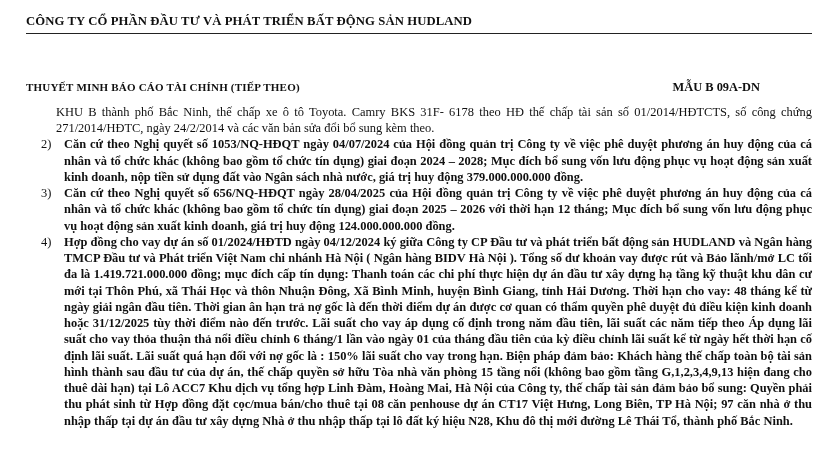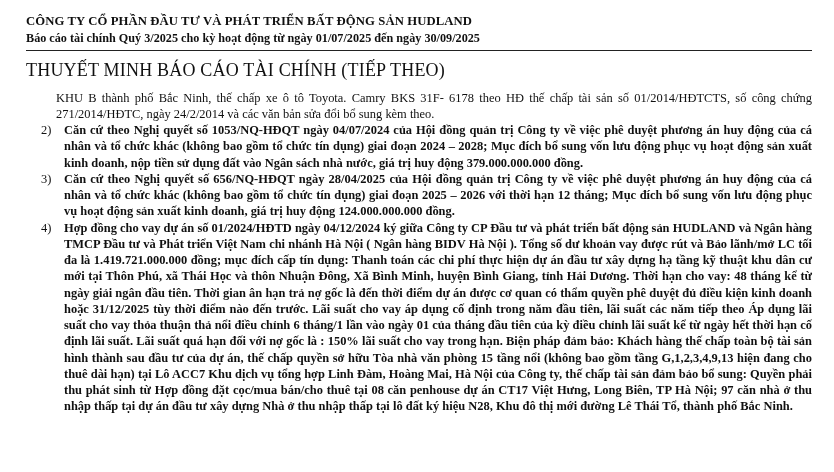--- a/index.html
+++ b/index.html
@@ -47,24 +47,25 @@
     margin: 3px 0 0 0;
     width: 100%;
   }
   .title-row {
     display: flex;
     justify-content: space-between;
     align-items: baseline;
     margin-top: 9px;
   }
   .doc-title {
-    font-size: 18px;
-    font-weight: normal;
+    font-size: 11px;
+    font-weight: bold;
     letter-spacing: .2px;
     white-space: nowrap;
+    margin-top: 38px;
   }
   .form-code {
     font-size: 12.4px;
     font-weight: bold;
     white-space: nowrap;
     padding-right: 52px;
   }
 
   
   .body-block {
@@ -100,26 +101,26 @@
     font-weight: bold;
   }
 </style>
 </head>
 <body>
 
 <div class="page">
 
   <div class="letterhead">
     <div class="company-name">CÔNG TY CỔ PHẦN ĐẦU TƯ VÀ PHÁT TRIỂN BẤT ĐỘNG SẢN HUDLAND</div>
-    <div class="report-period">Báo cáo tài chính Quý 3/2025 cho kỳ hoạt động từ ngày 01/07/2025 đến ngày 30/09/2025</div>
     <hr class="header-rule">
   </div>
 
   <div class="title-row">
     <div class="doc-title">THUYẾT MINH BÁO CÁO TÀI CHÍNH (TIẾP THEO)</div>
+    <div class="form-code">MẪU B 09A-DN</div>
   </div>
 
   <div class="body-block">
 
     <p class="lead-para">KHU B thành phố Bắc Ninh, thế chấp xe ô tô Toyota. Camry BKS 31F- 6178 theo HĐ thế chấp tài sản số 01/2014/HĐTCTS, số công chứng 271/2014/HĐTC, ngày 24/2/2014 và các văn bản sửa đổi bổ sung kèm theo.</p>
 
     <ol class="clause-list">
       <li>
         <span class="clause-marker">2)</span>
         <span class="clause-text">Căn cứ theo Nghị quyết số 1053/NQ-HĐQT ngày 04/07/2024 của Hội đồng quản trị Công ty về việc phê duyệt phương án huy động của cá nhân và tổ chức khác (không bao gồm tổ chức tín dụng) giai đoạn 2024 – 2028; Mục đích bổ sung vốn lưu động phục vụ hoạt động sản xuất kinh doanh, nộp tiền sử dụng đất vào Ngân sách nhà nước, giá trị huy động 379.000.000.000 đồng.</span>

